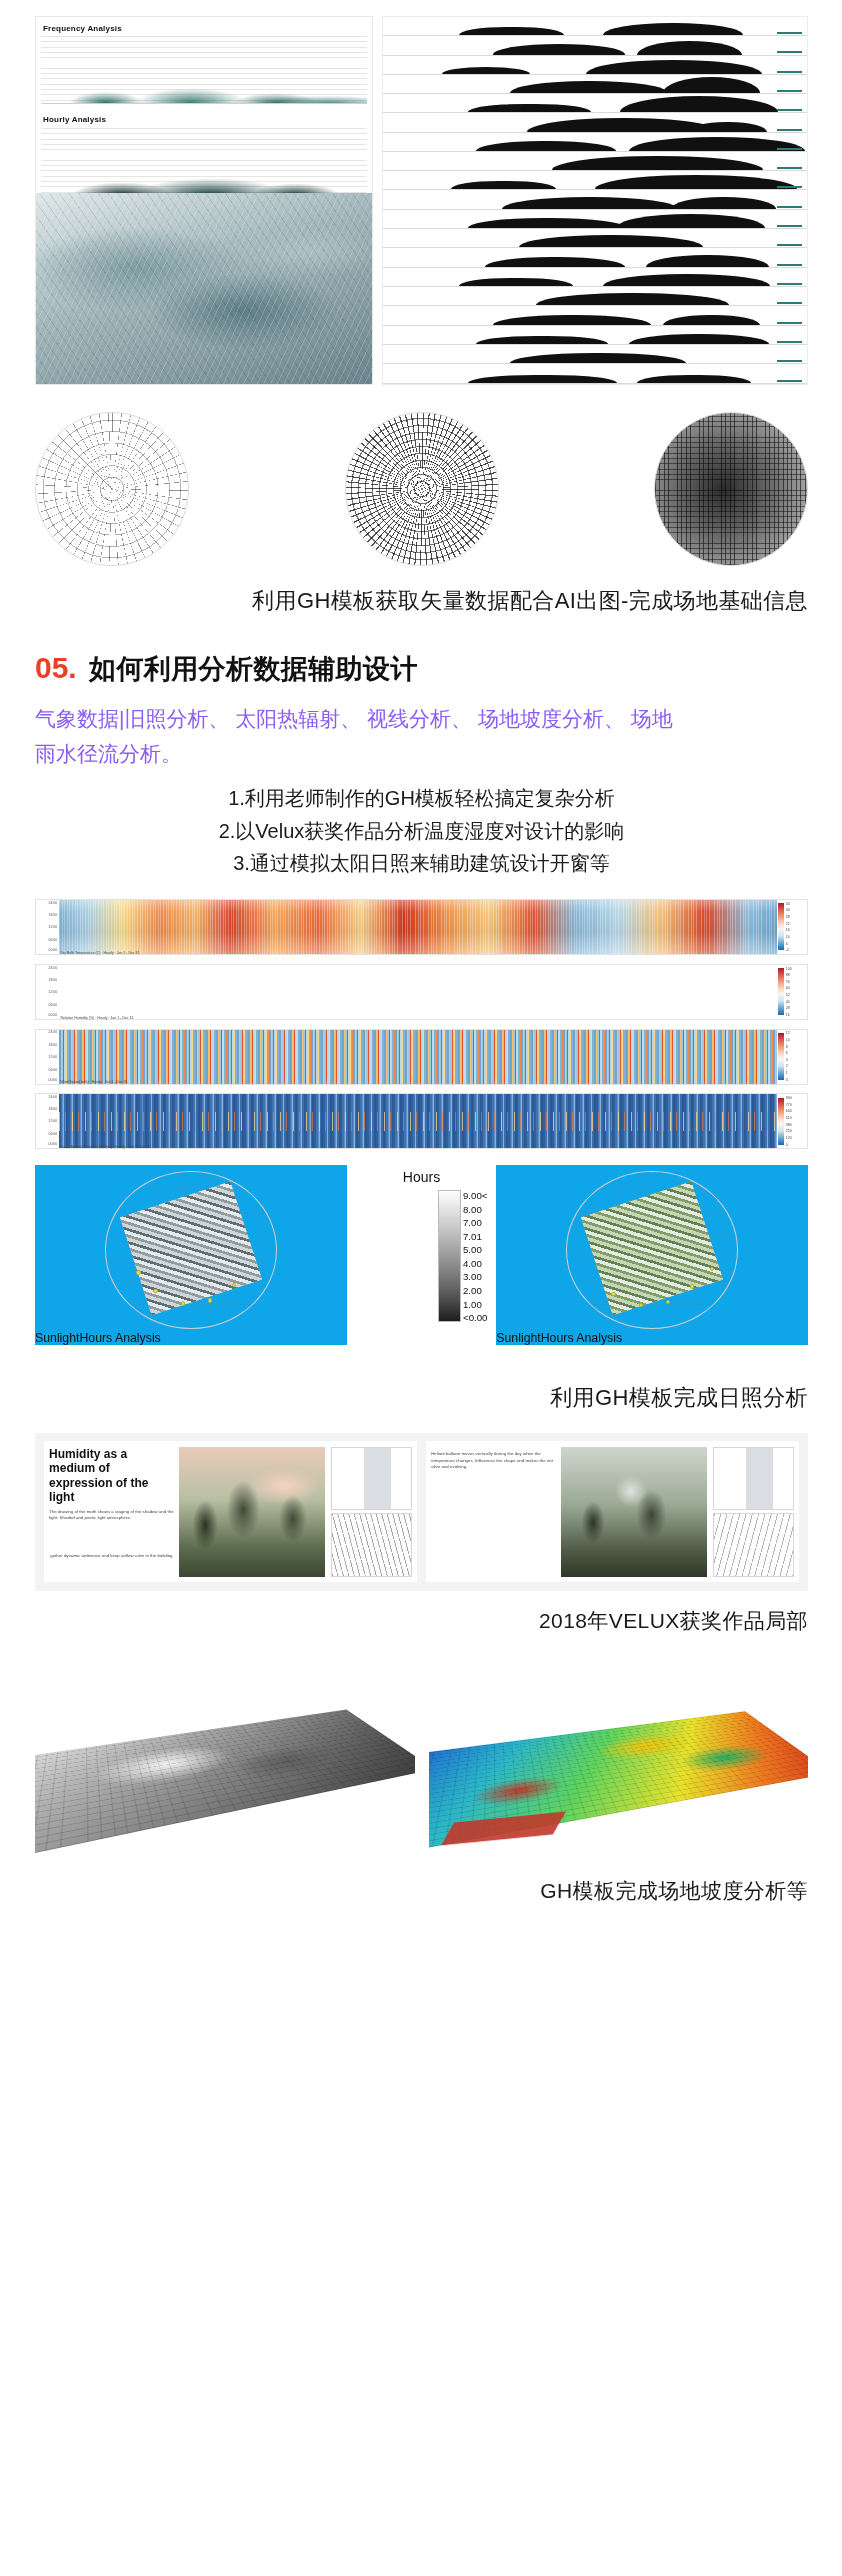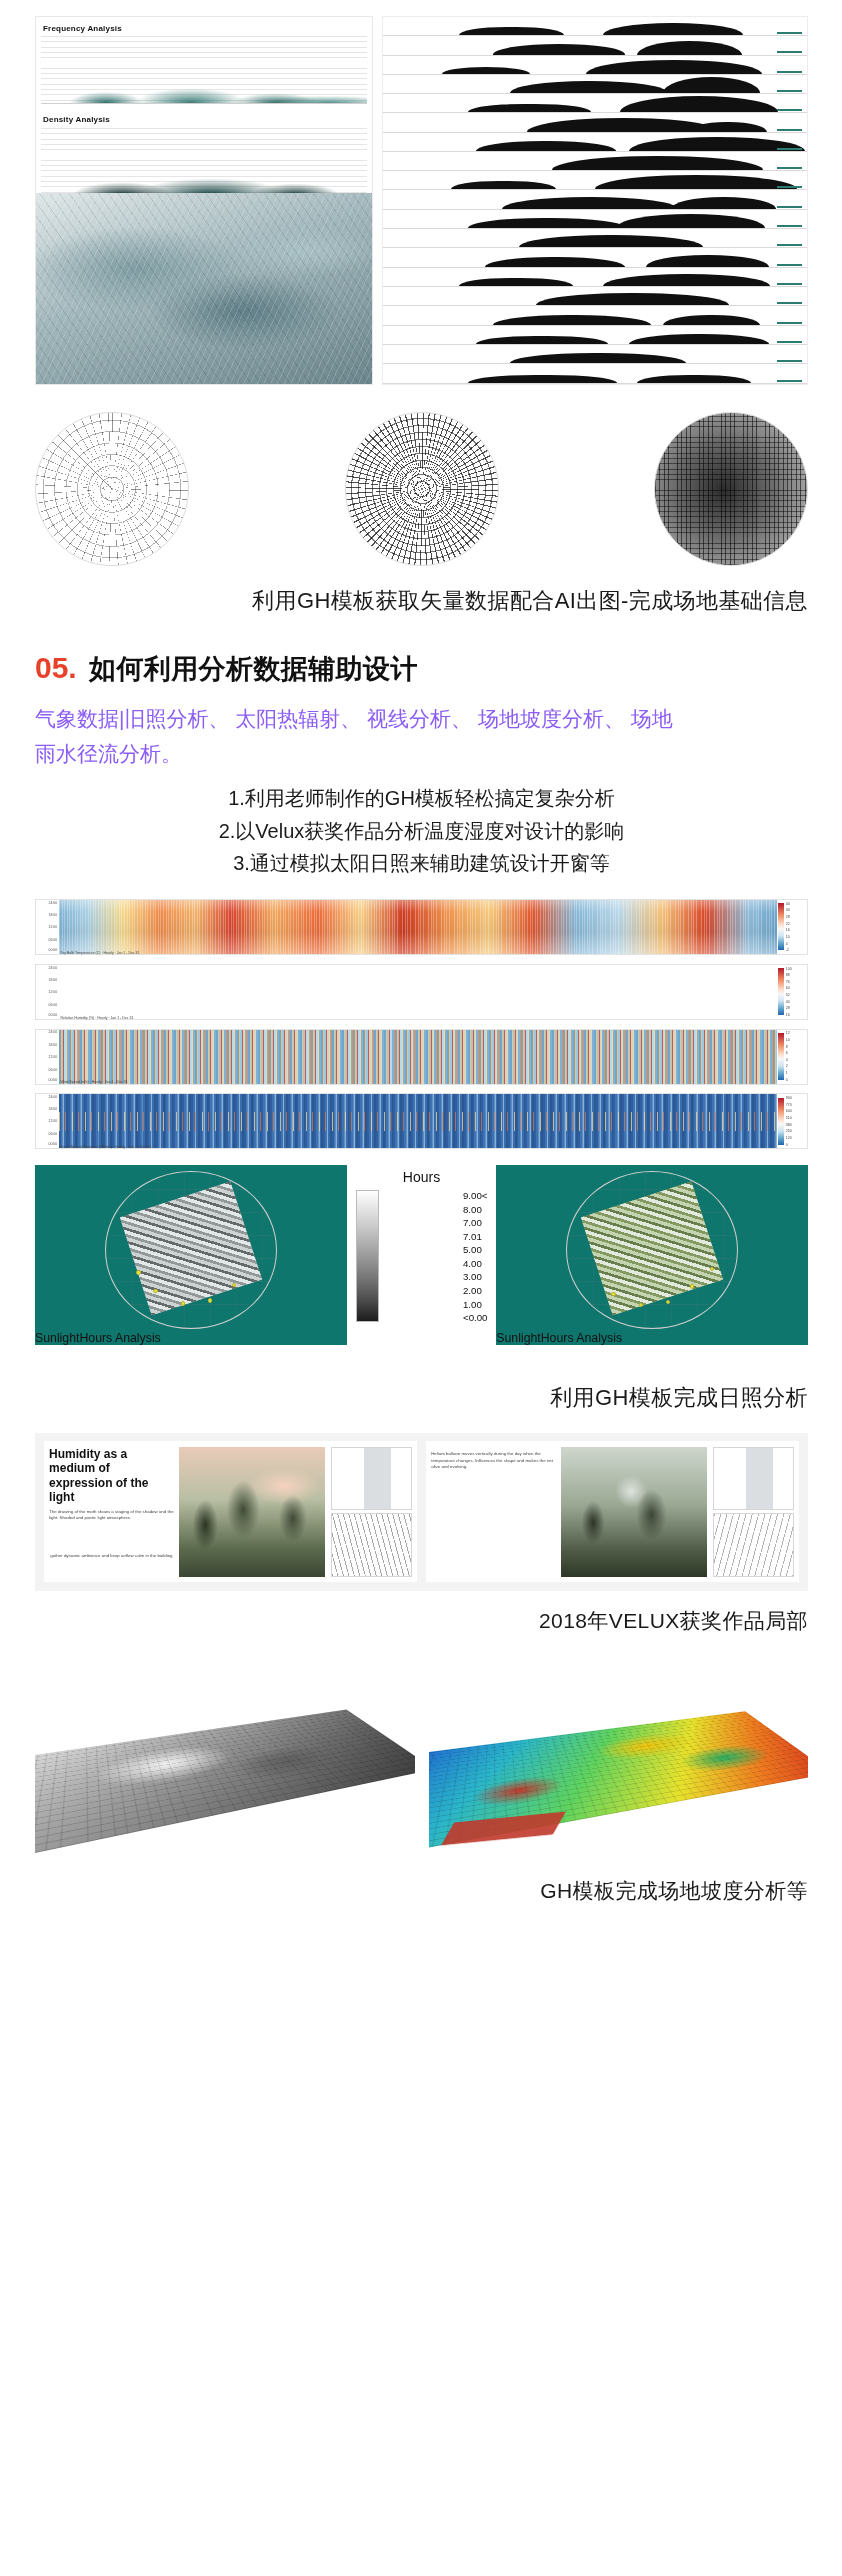--- a/index.html
+++ b/index.html
@@ -301,21 +301,21 @@
     display: flex;
     align-items: flex-start;
     gap: 8.8px;
     position: relative;
     height: 202px;
   }
   .sun-card {
     flex: 1;
     position: relative;
     height: 180px;
-    background: #0f766e;
+    background: #0ea5e9;
   }
   .dome {
     position: absolute;
     left: 50%; top: 5.3px;
     transform: translateX(-50%);
     width: 172px; height: 158px;
     border-radius: 50%;
     border: 0.9px solid #cfcfcf;
     background:
       repeating-linear-gradient(0deg, rgba(120,120,120,.18) 0 0.9px, rgba(0,0,0,0) 0.9px 23px),
@@ -356,21 +356,21 @@
     text-align: center;
   }
   .legend-box .ttl {
     font-size: 14px;
     color: #111;
     margin-bottom: 5.3px;
     font-weight: normal;
   }
   .legend-box .scale {
     display: flex;
-    justify-content: space-between;
+    justify-content: flex-end;
     gap: 2px;
   }
   .legend-box .ramp {
     width: 23px; height: 132px;
     background: linear-gradient(180deg, #ffffff 0%, #e3e3e3 14%, #c9c9c9 28%, #ababab 42%, #8e8e8e 56%, #6f6f6f 70%, #4c4c4c 84%, #1c1c1c 100%);
     border: 0.9px solid #bbb;
   }
   .legend-box .vals {
     display: flex; flex-direction: column; justify-content: space-between;
     font-size: 9.7px; color: #111; text-align: left;
@@ -513,21 +513,21 @@
 
 <div class="page">
 
   <div class="block1">
     <div class="b1-left">
       <div class="lbl freq-lbl">Frequency Analysis</div>
       <div class="mini-panel p1">
         <div class="hatch-lines"></div>
         <div class="ridge"></div>
       </div>
-      <div class="lbl dens-lbl">Density Analysis</div>
+      <div class="lbl dens-lbl">Hourly Analysis</div>
       <div class="mini-panel p2">
         <div class="hatch-lines"></div>
         <div class="ridge dark"></div>
       </div>
       <div class="terrain-img"></div>
     </div>
 
     <div class="b1-right">
       <div class="sec-row" style="top:0">
         <div class="sec-blob" style="left:18%;width:105px;height:8.8px"></div>

